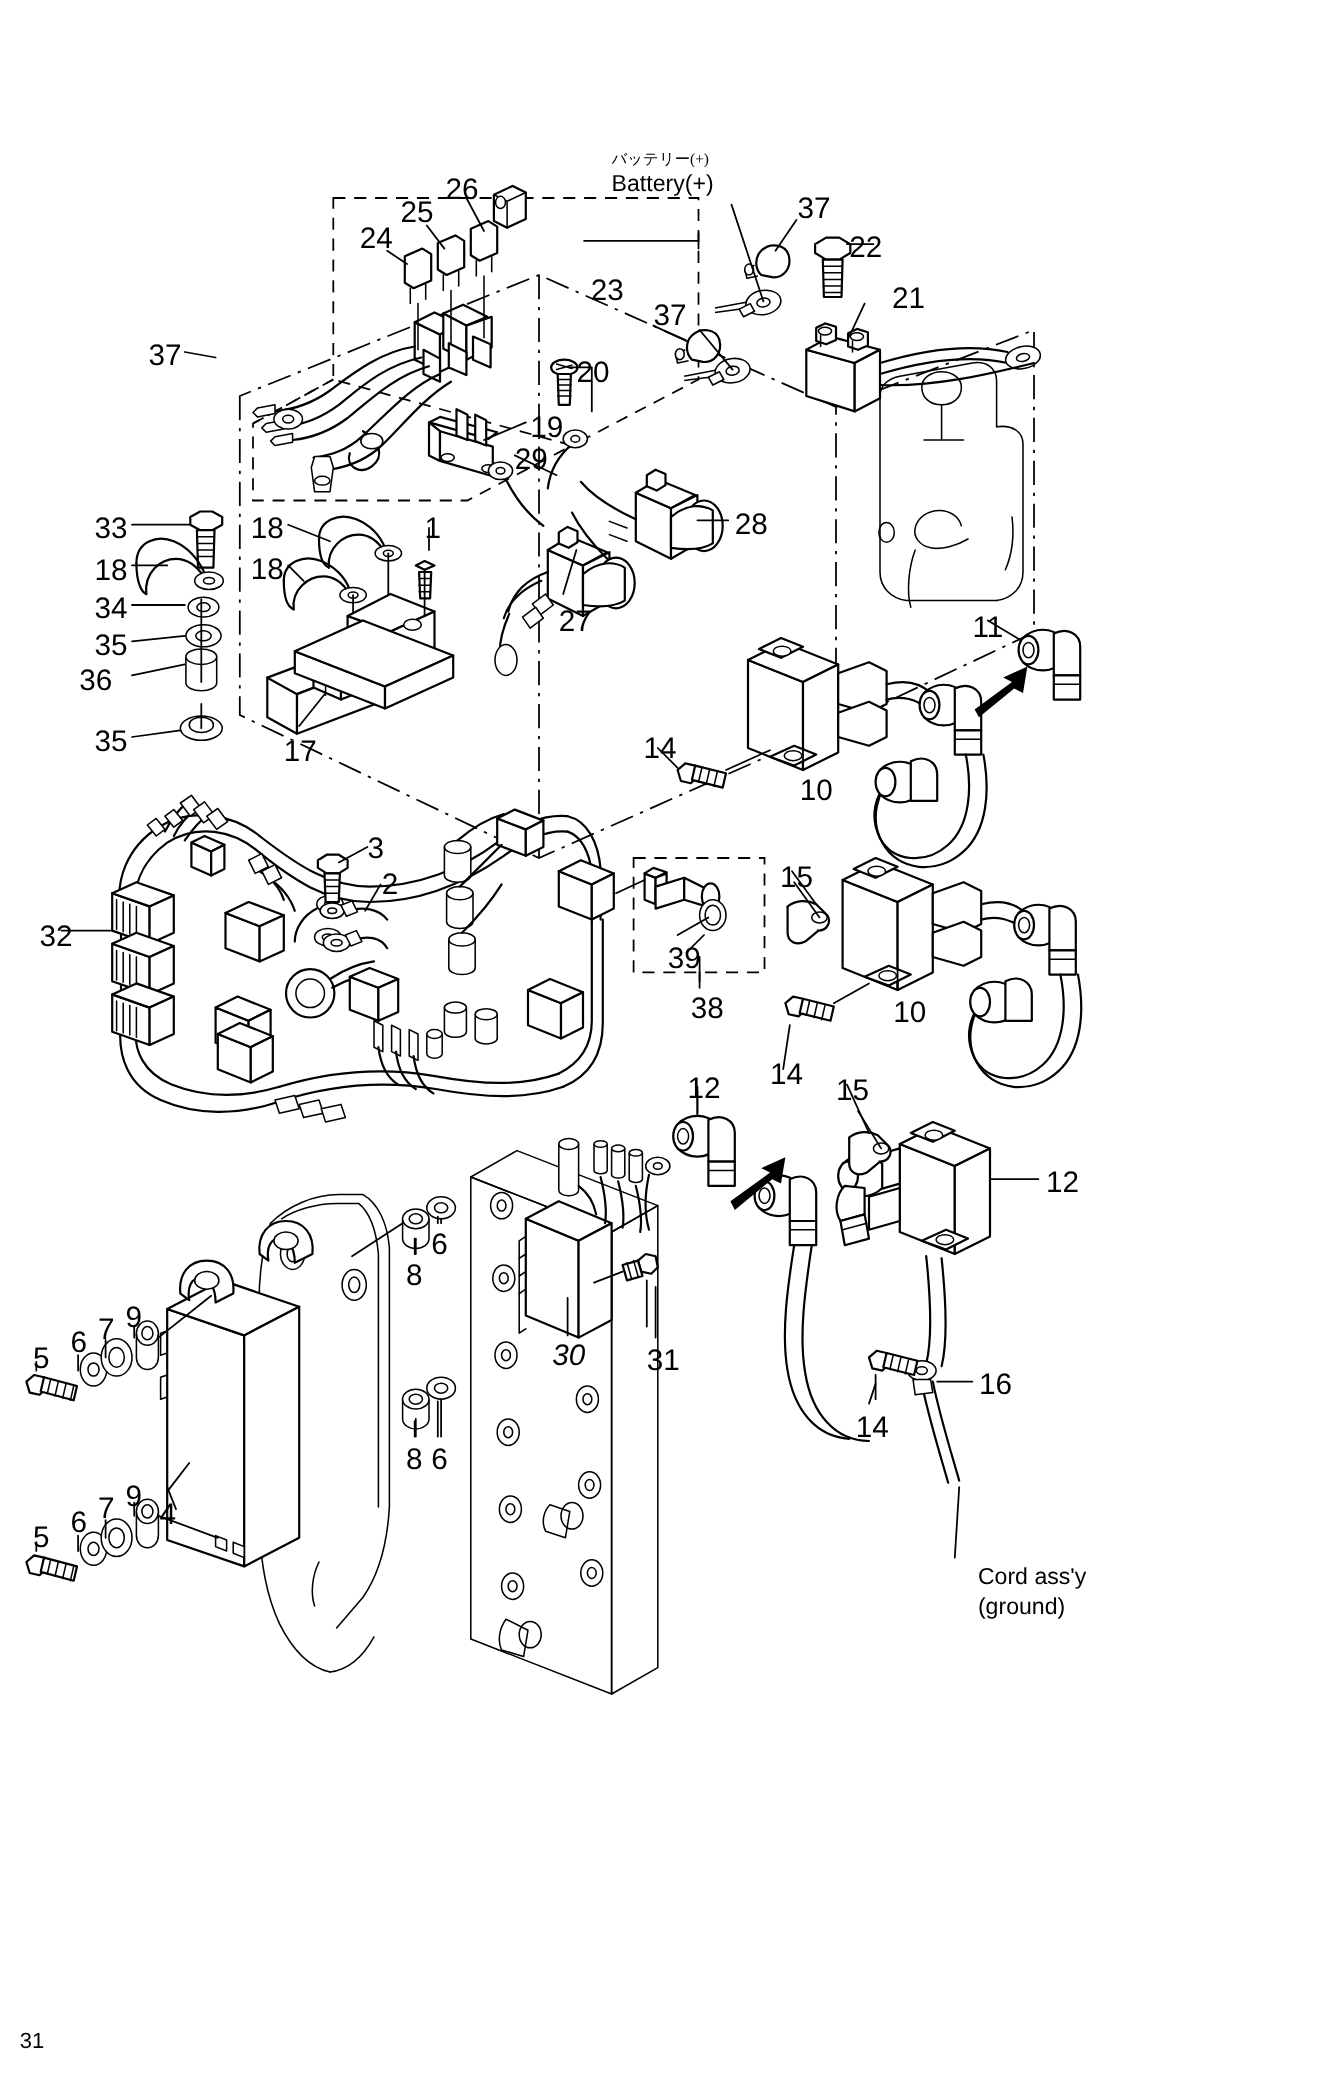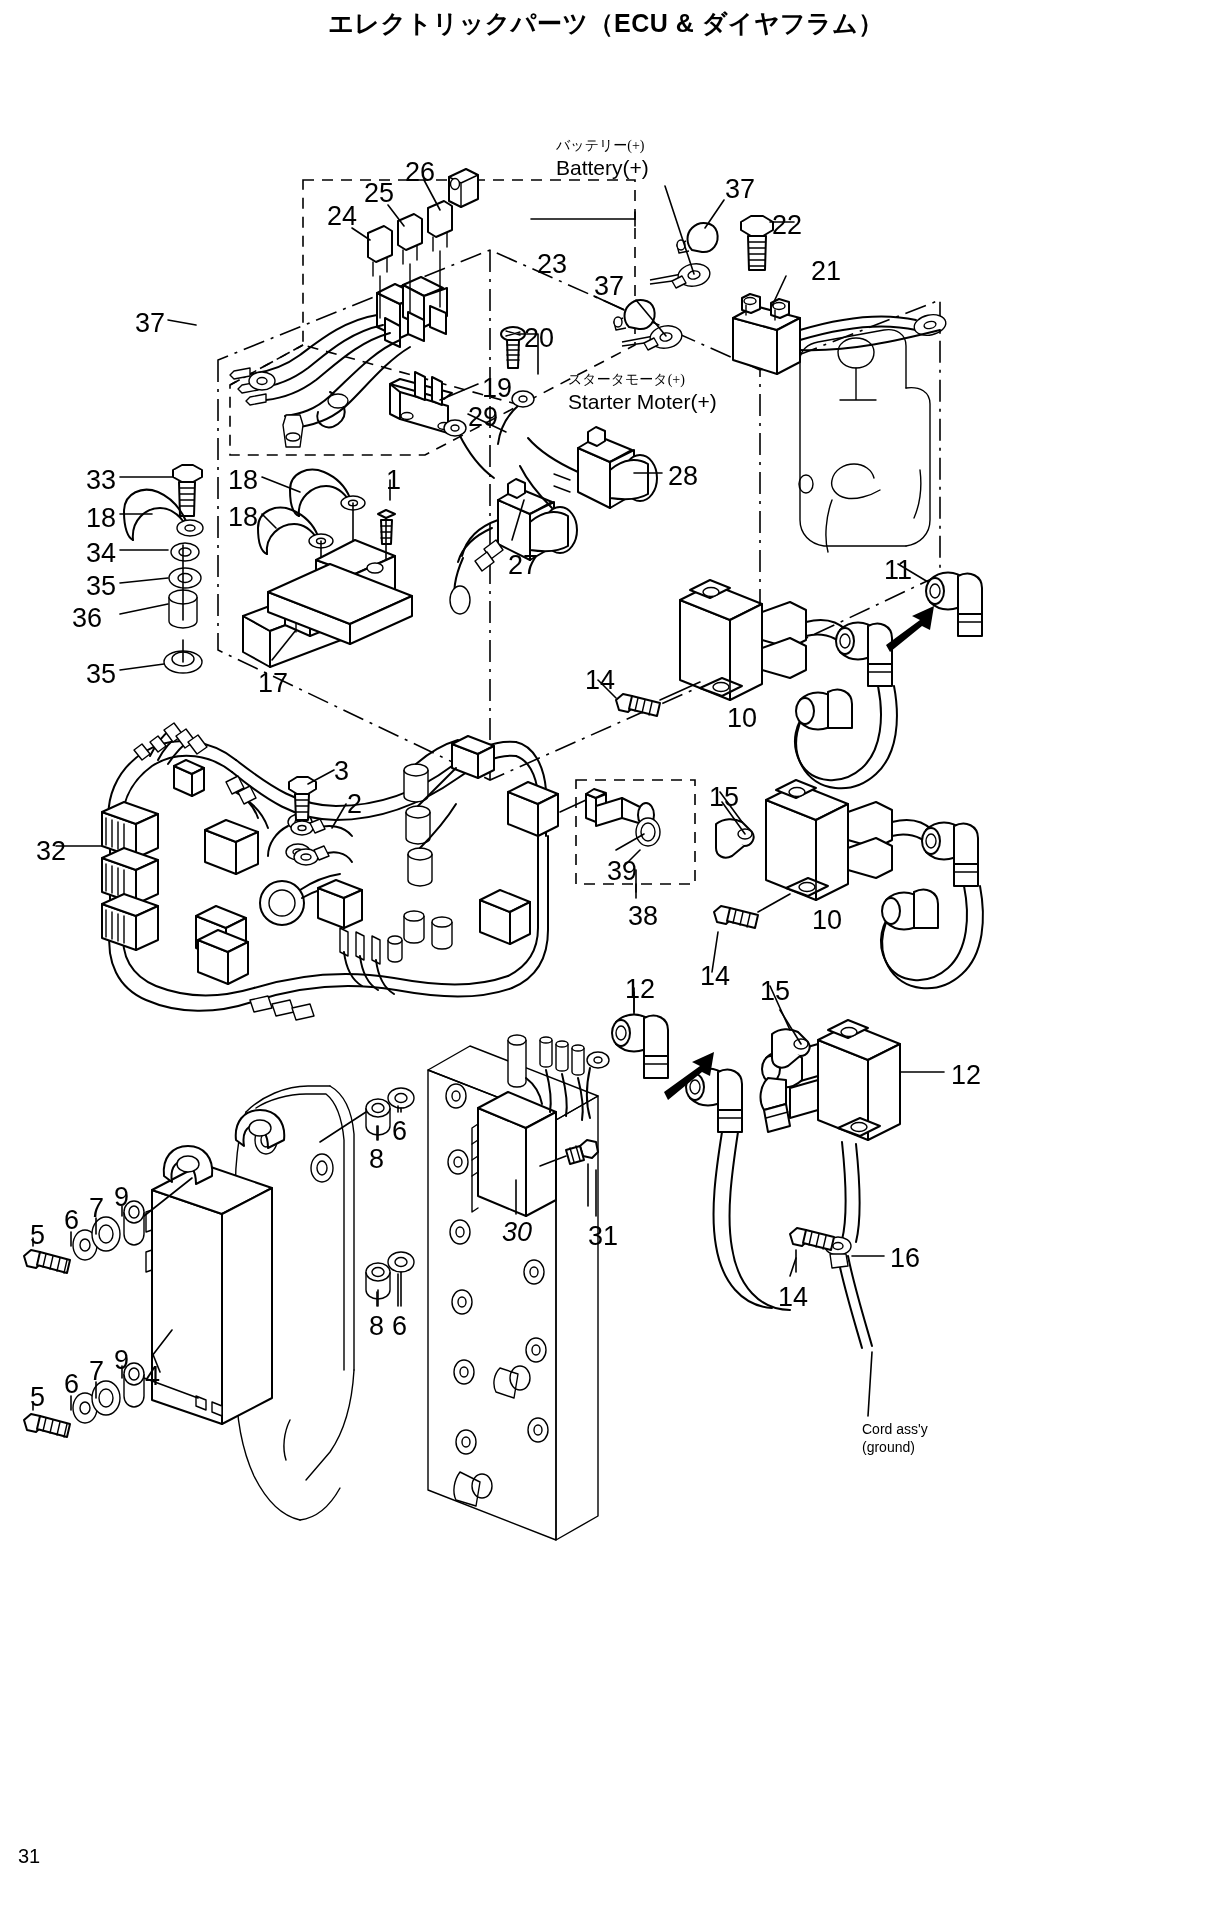--- a/index.html
+++ b/index.html
@@ -69,42 +69,42 @@
     font-size: 21px;
     line-height: 1.28;
     white-space: nowrap;
     color: #000;
   }
   .annot .jp { display: block; font-size: 14px; font-family: Liberation Serif, serif; }
   .annot .en { display: block; font-size: 21px; }
 
   .annot-cord {
     position: absolute;
-    font-size: 14px;
+    font-size: 21px;
     line-height: 1.3;
     color: #000;
+    margin-left: 27px;
   }
   .annot-cord span { display: block; }
 
   
   #pagenum {
     position: absolute;
     left: 18px;
     top: 1845px;
     font-size: 20px;
     color: #000;
   }
 </style>
 </head>
 <body>
 
 <div id="page">
 
   <div id="header">
-    <div id="title-jp">エレクトリックパーツ（ECU &amp; ダイヤフラム）</div>
   </div>
 
   <div id="canvas">
   <svg width="1212" height="1905" viewBox="0 0 1212 1905" xmlns="http://www.w3.org/2000/svg">
     <defs>
       <style>
         .ln  { fill:none; stroke:#000; stroke-width:2; stroke-linecap:round; stroke-linejoin:round; }
         .lnt { fill:none; stroke:#000; stroke-width:1.4; stroke-linecap:round; stroke-linejoin:round; }
         .lead{ fill:none; stroke:#000; stroke-width:1.6; stroke-linecap:round; }
         .dash{ fill:none; stroke:#000; stroke-width:1.6; stroke-dasharray:11 8; }
@@ -957,24 +957,20 @@
     <span class="callout" style="left:114px; top:1347px;">9</span>
     <span class="callout" style="left:778px; top:1284px;">14</span>
     <span class="callout" style="left:890px; top:1245px;">16</span>
   </div>
 
   <div class="annot" style="left:556px; top:137px;">
     <span class="jp">バッテリー(+)</span>
     <span class="en">Battery(+)</span>
   </div>
 
-  <div class="annot" style="left:568px; top:371px;">
-    <span class="jp">スタータモータ(+)</span>
-    <span class="en">Starter Moter(+)</span>
-  </div>
 
   <div class="annot-cord" style="left:862px; top:1420px;">
     <span>Cord ass'y</span>
     <span>(ground)</span>
   </div>
 
   <div id="pagenum">31</div>
 
 </div>
 

